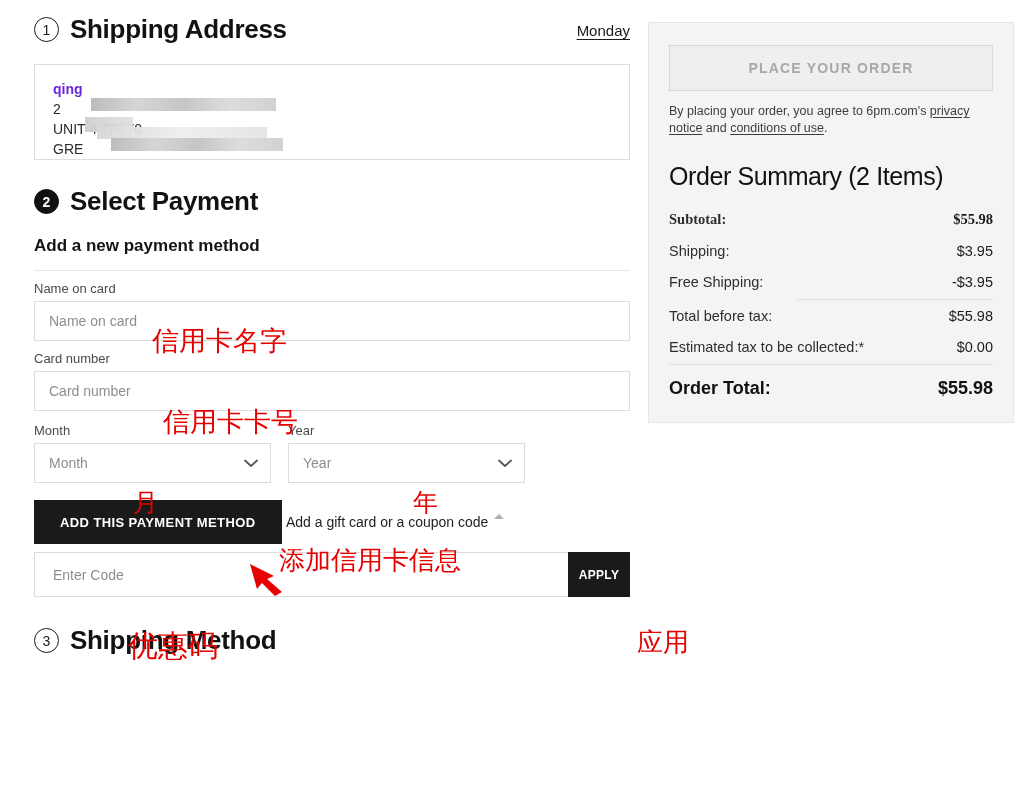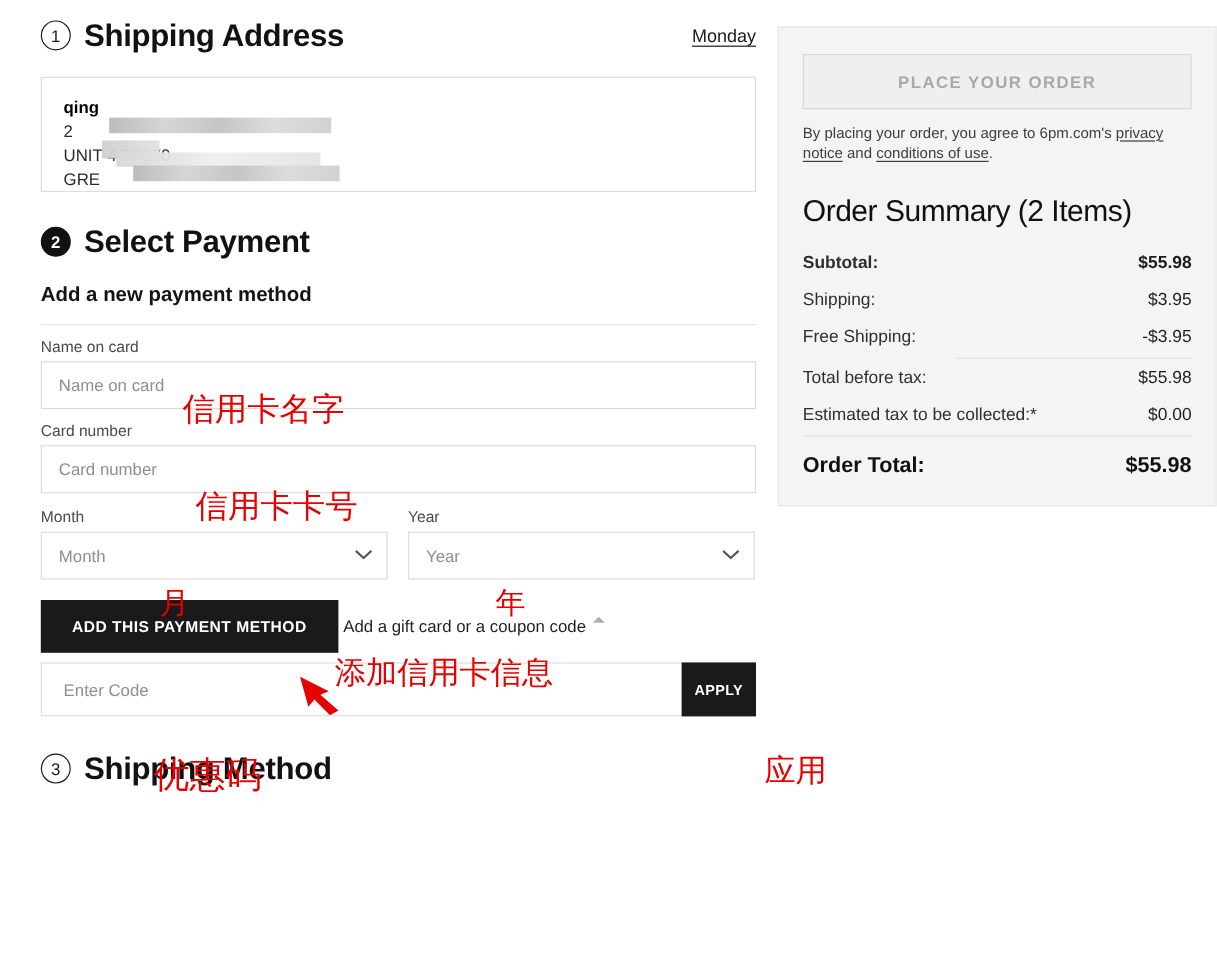--- a/index.html
+++ b/index.html
@@ -92,21 +92,21 @@
     padding: 14px 0 0 18px;
     position: relative;
     background: #fff;
   }
   .addr-line {
     font-size: 14px;
     line-height: 20px;
     color: #2b2b2b;
     white-space: pre;
   }
-  .addr-line.name { font-weight: 700; color: #000000; }
+  .addr-line.name { font-weight: 700; color: #6d28d9; }
   
   .redact {
     position: absolute;
     background: linear-gradient(90deg,#b9b9b9,#d4d4d4,#c3c3c3,#dcdcdc,#cfcfcf);
     opacity: .95;
     filter: blur(0.4px);
   }
   .redact.r1 { left: 56px;  top: 33px; width: 185px; height: 13px; }
   .redact.r2 { left: 50px;  top: 52px; width: 48px;  height: 15px;
                background: linear-gradient(90deg,#cfcfcf,#e2e2e2); }
@@ -143,21 +143,21 @@
     font-family: "Liberation Sans", sans-serif;
     outline: none;
   }
   .text-input::placeholder { color: #8e8e8e; }
 
   .row2 {
     display: flex;
     gap: 17px;
     margin-top: 12px;
   }
-  .col-half { width: 289px; }
+  .col-half { width: 237px; }
   .select-wrap { position: relative; }
   .select-box {
     width: 100%;
     height: 40px;
     border: 1px solid #dcdcdc;
     background: #fff;
     display: flex;
     align-items: center;
     padding: 0 14px;
     font-size: 14px;
@@ -287,21 +287,21 @@
     justify-content: space-between;
     align-items: baseline;
     font-size: 14.5px;
     padding: 8px 0 7px 0;
     color: #2c2c2c;
   }
   .sum-row.first { margin-top: 12px; }
   .sum-row .lbl { color: #2e2e2e; }
   .sum-row .val { color: #1c1c1c; }
   .sum-row.bold .lbl,
-  .sum-row.bold .val { font-weight: 700; }
+  .sum-row.bold .val { font-weight: 700; font-family: Liberation Serif, serif; }
   .sum-sep {
     border-top: 1px solid #e0e0e0;
     margin: 2px 0 0 0;
   }
   .sum-sep.partial { margin-left: 128px; }
   .sum-row.total {
     font-size: 18px;
     padding-top: 13px;
   }
   .sum-row.total .lbl,

